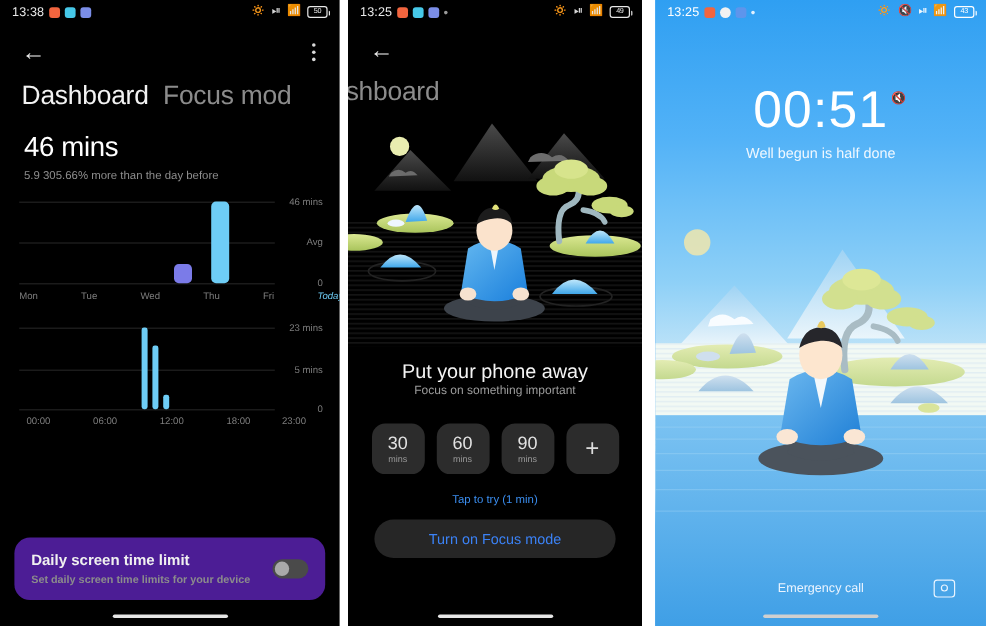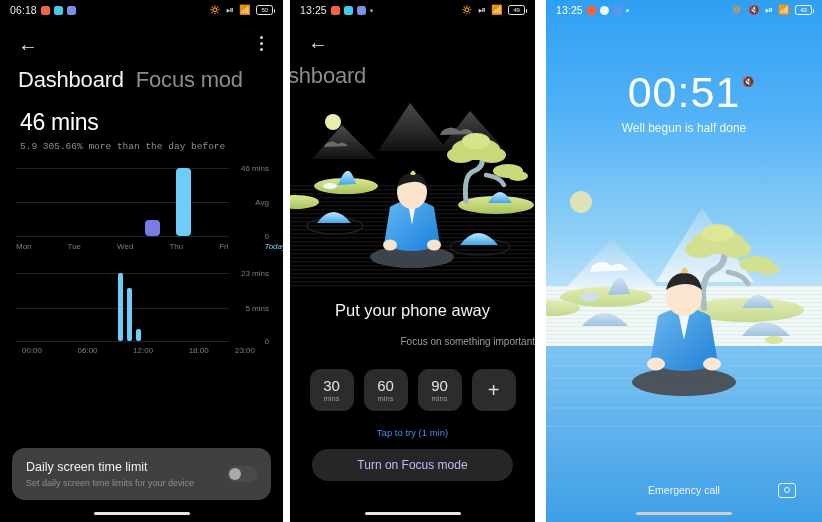--- a/index.html
+++ b/index.html
@@ -55,88 +55,88 @@
 
   .segmented {
     margin: 13px 16px 0 16px; height: 25px; background: #1c1c1c; border-radius: 7px;
     display: flex; padding: 2px;
   }
   .seg { flex: 1; display: flex; align-items: center; justify-content: center;
          font-size: 11px; color: #c9c9c9; border-radius: 6px; cursor: pointer; }
   .seg.on { background: #3a3a3a; color: #e9e9e9; }
 
   .bignum { padding: 16px 0 0 20px; color: #ffffff; font-size: 23px; font-weight: 400; letter-spacing: -.3px; }
-  .subnote { padding: 5px 0 0 20px; color: #8e8e8e; font-size: 9.5px; font-family: Liberation Mono, monospace; }
+  .subnote { padding: 5px 0 0 20px; color: #8e8e8e; font-size: 9.5px; }
 
   .chartwrap { position: relative; margin: 16px 14px 0 16px; }
   .chart { position: relative; height: 68px; border-left: 0; }
   .grid-line { position: absolute; left: 0; right: 40px; height: 1px; background: #222222; }
   .ylab { position: absolute; right: 0; color: #7c7c7c; font-size: 8px; transform: translateY(-50%); }
   .bars { position: absolute; left: 0; right: 40px; bottom: 0; top: 0; display: flex; align-items: flex-end; }
   .bcol { flex: 1; display: flex; justify-content: center; align-items: flex-end; height: 100%; }
   .bar { width: 15px; border-radius: 4px; }
   .xlabs { display: flex; margin-top: 6px; padding-right: 40px; gap: 36px; }
   .xlab { flex: 1; text-align: center; font-size: 8px; color: #7e7e7e; }
   .xlab.hl { color: #6ecdf6; font-style: italic; }
 
   .chart2 { position: relative; height: 68px; }
   .bars2 { position: absolute; left: 0; right: 40px; bottom: 0; top: 0; }
   .bar2 { position: absolute; bottom: 0; width: 5px; border-radius: 2px; background: #6ecdf6; }
   .xlabs2 { position: relative; height: 12px; margin-top: 5px; margin-right: 40px; }
   .xlab2 { position: absolute; top: 0; font-size: 8px; color: #7e7e7e; transform: translateX(-50%); margin-left: 16px; }
 
   .card {
-    position: absolute; left: 12px; right: 12px; bottom: 22px; background: #404040;
-    border-radius: 13px; padding: 12px 14px; display: flex; align-items: center; justify-content: space-between;
+    position: absolute; left: 12px; right: 12px; bottom: 22px; background: #4c1d95;
+    border-radius: 13px; padding: 12px 14px; display: flex; align-items: center; justify-content: space-between; font-weight: bold;
   }
   .card-title { color: #f0f0f0; font-size: 12.5px; }
   .card-sub { color: #8c8c8c; font-size: 9px; margin-top: 4px; }
   .toggle { width: 30px; height: 16px; border-radius: 9px; background: #4a4a4a; position: relative; flex: 0 0 auto; cursor: pointer; }
   .toggle i { position: absolute; left: 2px; top: 2px; width: 12px; height: 12px; border-radius: 50%; background: #a9a9a9; display: block; }
 
   .homebar { position: absolute; bottom: 7px; left: 50%; transform: translateX(-50%); width: 96px; height: 3.5px; border-radius: 2px; background: #e6e6e6; }
   .homebar.dim { background: #cfcfcf; }
 
   
   .nav2 { padding: 12px 18px 0 18px; }
   .titles2 { display: flex; align-items: baseline; gap: 11px; padding: 10px 0 0 0; margin-left: -14px; white-space: nowrap; }
   .illu { position: relative; width: 245px; height: 200px; overflow: hidden; background: #000; }
   .mid { text-align: center; padding-top: 12px; }
   .mid h2 { color: #f4f4f4; font-size: 16.5px; font-weight: 400; }
-  .mid p { color: #9c9c9c; font-size: 10px; margin-top: 16px; text-align: right; }
+  .mid p { color: #9c9c9c; font-size: 10px; margin-top: 0; }
   .chips { display: flex; justify-content: center; gap: 10px; margin-top: 22px; }
   .chip { width: 44px; height: 42px; background: #2c2c2c; border-radius: 11px;
           display: flex; flex-direction: column; align-items: center; justify-content: center; cursor: pointer; }
   .chip b { font-size: 15px; font-weight: 400; color: #e2e2e2; line-height: 1; }
   .chip s { font-size: 7.5px; color: #9a9a9a; text-decoration: none; margin-top: 1px; }
   .chip.plus { font-size: 20px; color: #dcdcdc; display:flex; align-items:center; justify-content:center; }
   .trylink { text-align: center; color: #3b8ef0; font-size: 9.5px; margin-top: 16px; cursor: pointer; }
   .cta { margin: 11px 22px 0 22px; height: 32px; background: #262626; border-radius: 17px;
-         display: flex; align-items: center; justify-content: center; color: #c4b5fd; font-size: 12px; cursor: pointer; }
+         display: flex; align-items: center; justify-content: center; color: #3b82f6; font-size: 12px; cursor: pointer; }
 
   
   .p3sky { position: absolute; inset: 0; background: linear-gradient(180deg,#2f9ff2 0%,#52b2f7 22%,#8ed0f7 45%,#d7edf8 62%,#eef7f6 72%,#f4f9f3 78%,#5fb4ee 84%,#4ba5ea 100%); }
   .timer { position: absolute; top: 68px; width: 100%; text-align: center; }
   .timer .tm { color: #ffffff; font-size: 43px; font-weight: 300; letter-spacing: 1px; display: inline-block; position: relative; }
   .mute-ic { position: absolute; right: -16px; top: 8px; font-size: 10px; color: #eaf5ff; }
   .timer .sub { color: #f0f8ff; font-size: 12px; margin-top: 4px; }
   .bottom3 { position: absolute; bottom: 26px; width: 100%; display: flex; align-items: center; justify-content: center; }
   .emg { color: #eaf4ff; font-size: 10.5px; cursor: pointer; }
   .cam { position: absolute; right: 26px; width: 18px; height: 15px; border: 1.4px solid #e9f4ff; border-radius: 3px; display:flex; align-items:center; justify-content:center; cursor:pointer; }
   .cam i { width: 6px; height: 6px; border-radius: 50%; border: 1.4px solid #e9f4ff; display:block; }
 </style>
 </head>
 <body>
 
 <div class="stage">
 
   <div class="phone p1">
     <div class="statusbar sb-dark">
       <div class="sb-left">
-        <span>06:18</span>
+        <span>13:38</span>
         <span class="nicon ni-orange"></span>
         <span class="nicon ni-cyan"></span>
         <span class="nicon ni-violet"></span>
       </div>
       <div class="sb-right">
         <span class="sb-ic">🔅</span>
         <span class="sb-ic">⏯</span>
         <span class="sb-ic">📶</span>
         <span class="batt">
             <b style="font-weight:400">50</b>

